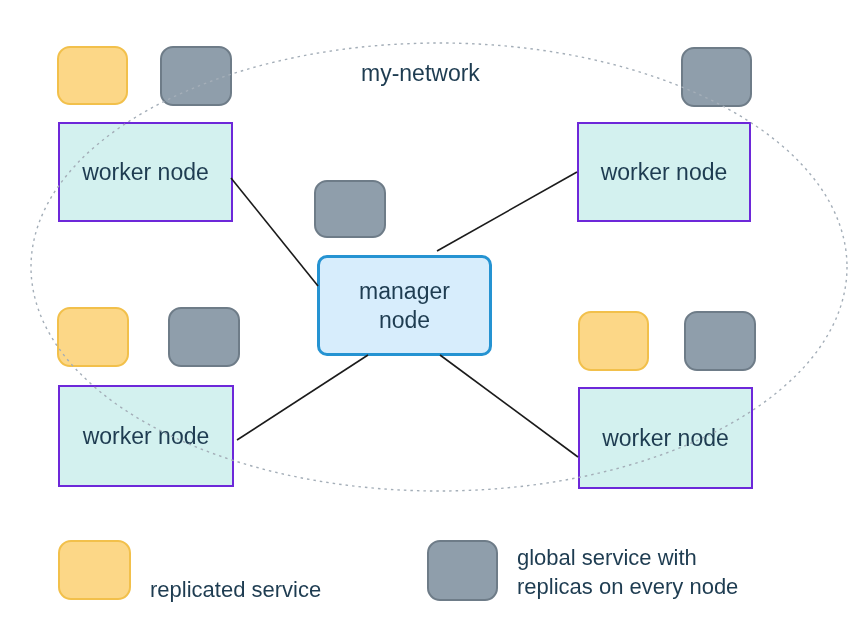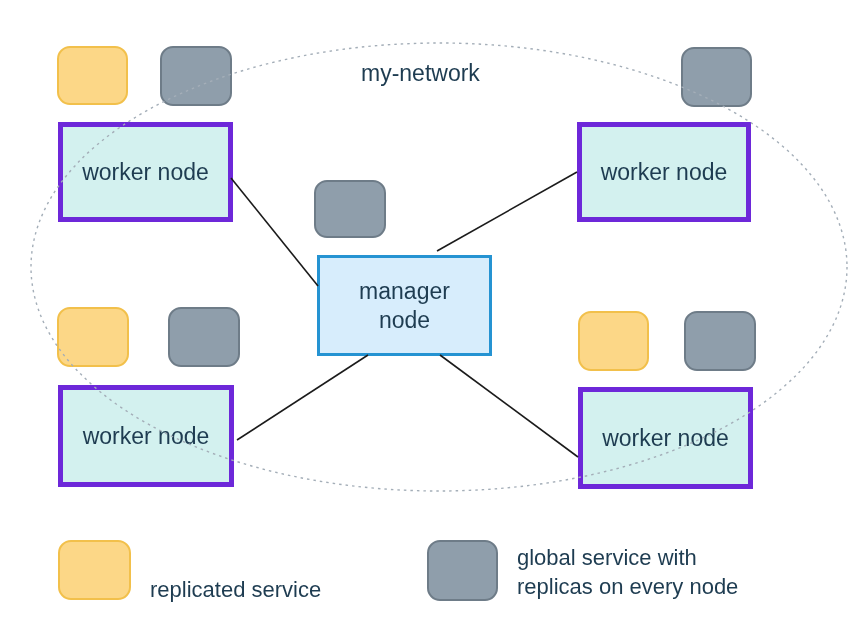--- a/index.html
+++ b/index.html
@@ -29,21 +29,21 @@
   .node{
     position:absolute;
     box-sizing:border-box;
     display:flex;align-items:center;justify-content:center;
     text-align:center;
     font-size:23px;
     line-height:29px;
     z-index:2;
     color:#1e3c51;
   }
-  .node.worker{background:#d3f1ef;border:5px solid #6d28d9;}
+  .node.worker{background:#d3f1ef;border:2px solid #6d28d9;}
   .node.manager{background:#d7edfc;border:3px solid #2593d2;white-space:pre-line;}
   
   .net-label{
     position:absolute;left:361px;top:60px;
     font-size:23px;z-index:4;
   }
   
   .legend-label{
     position:absolute;
     font-size:22px;line-height:29px;
@@ -59,21 +59,21 @@
   #sq-tl-gray{left:160px;top:46px;width:72px;height:60px;}
   #sq-tr-gray{left:681px;top:47px;width:71px;height:60px;}
   #sq-center-gray{left:314px;top:180px;width:72px;height:58px;}
   #sq-bl-yellow{left:57px;top:307px;width:72px;height:60px;}
   #sq-bl-gray{left:168px;top:307px;width:72px;height:60px;}
   #sq-br-yellow{left:578px;top:311px;width:71px;height:60px;}
   #sq-br-gray{left:684px;top:311px;width:72px;height:60px;}
   
   #worker-top-left{left:58px;top:122px;width:175px;height:100px;}
   #worker-top-right{left:577px;top:122px;width:174px;height:100px;}
-  #manager-node{left:317px;top:255px;width:175px;height:101px;}
+  #manager-node{left:317px;top:255px;width:175px;height:101px;border-radius:10px;}
   #worker-bottom-left{left:58px;top:385px;width:176px;height:102px;}
   #worker-bottom-right{left:578px;top:387px;width:175px;height:102px;}
 </style>
 </head>
 <body>
 
 <div id="canvas">
 
   <svg id="overlay" viewBox="0 0 868 620" xmlns="http://www.w3.org/2000/svg">
     <ellipse cx="439" cy="267" rx="408" ry="224" fill="none" stroke="#a4aeb8" stroke-width="1.4" stroke-dasharray="2.5,4"></ellipse>

